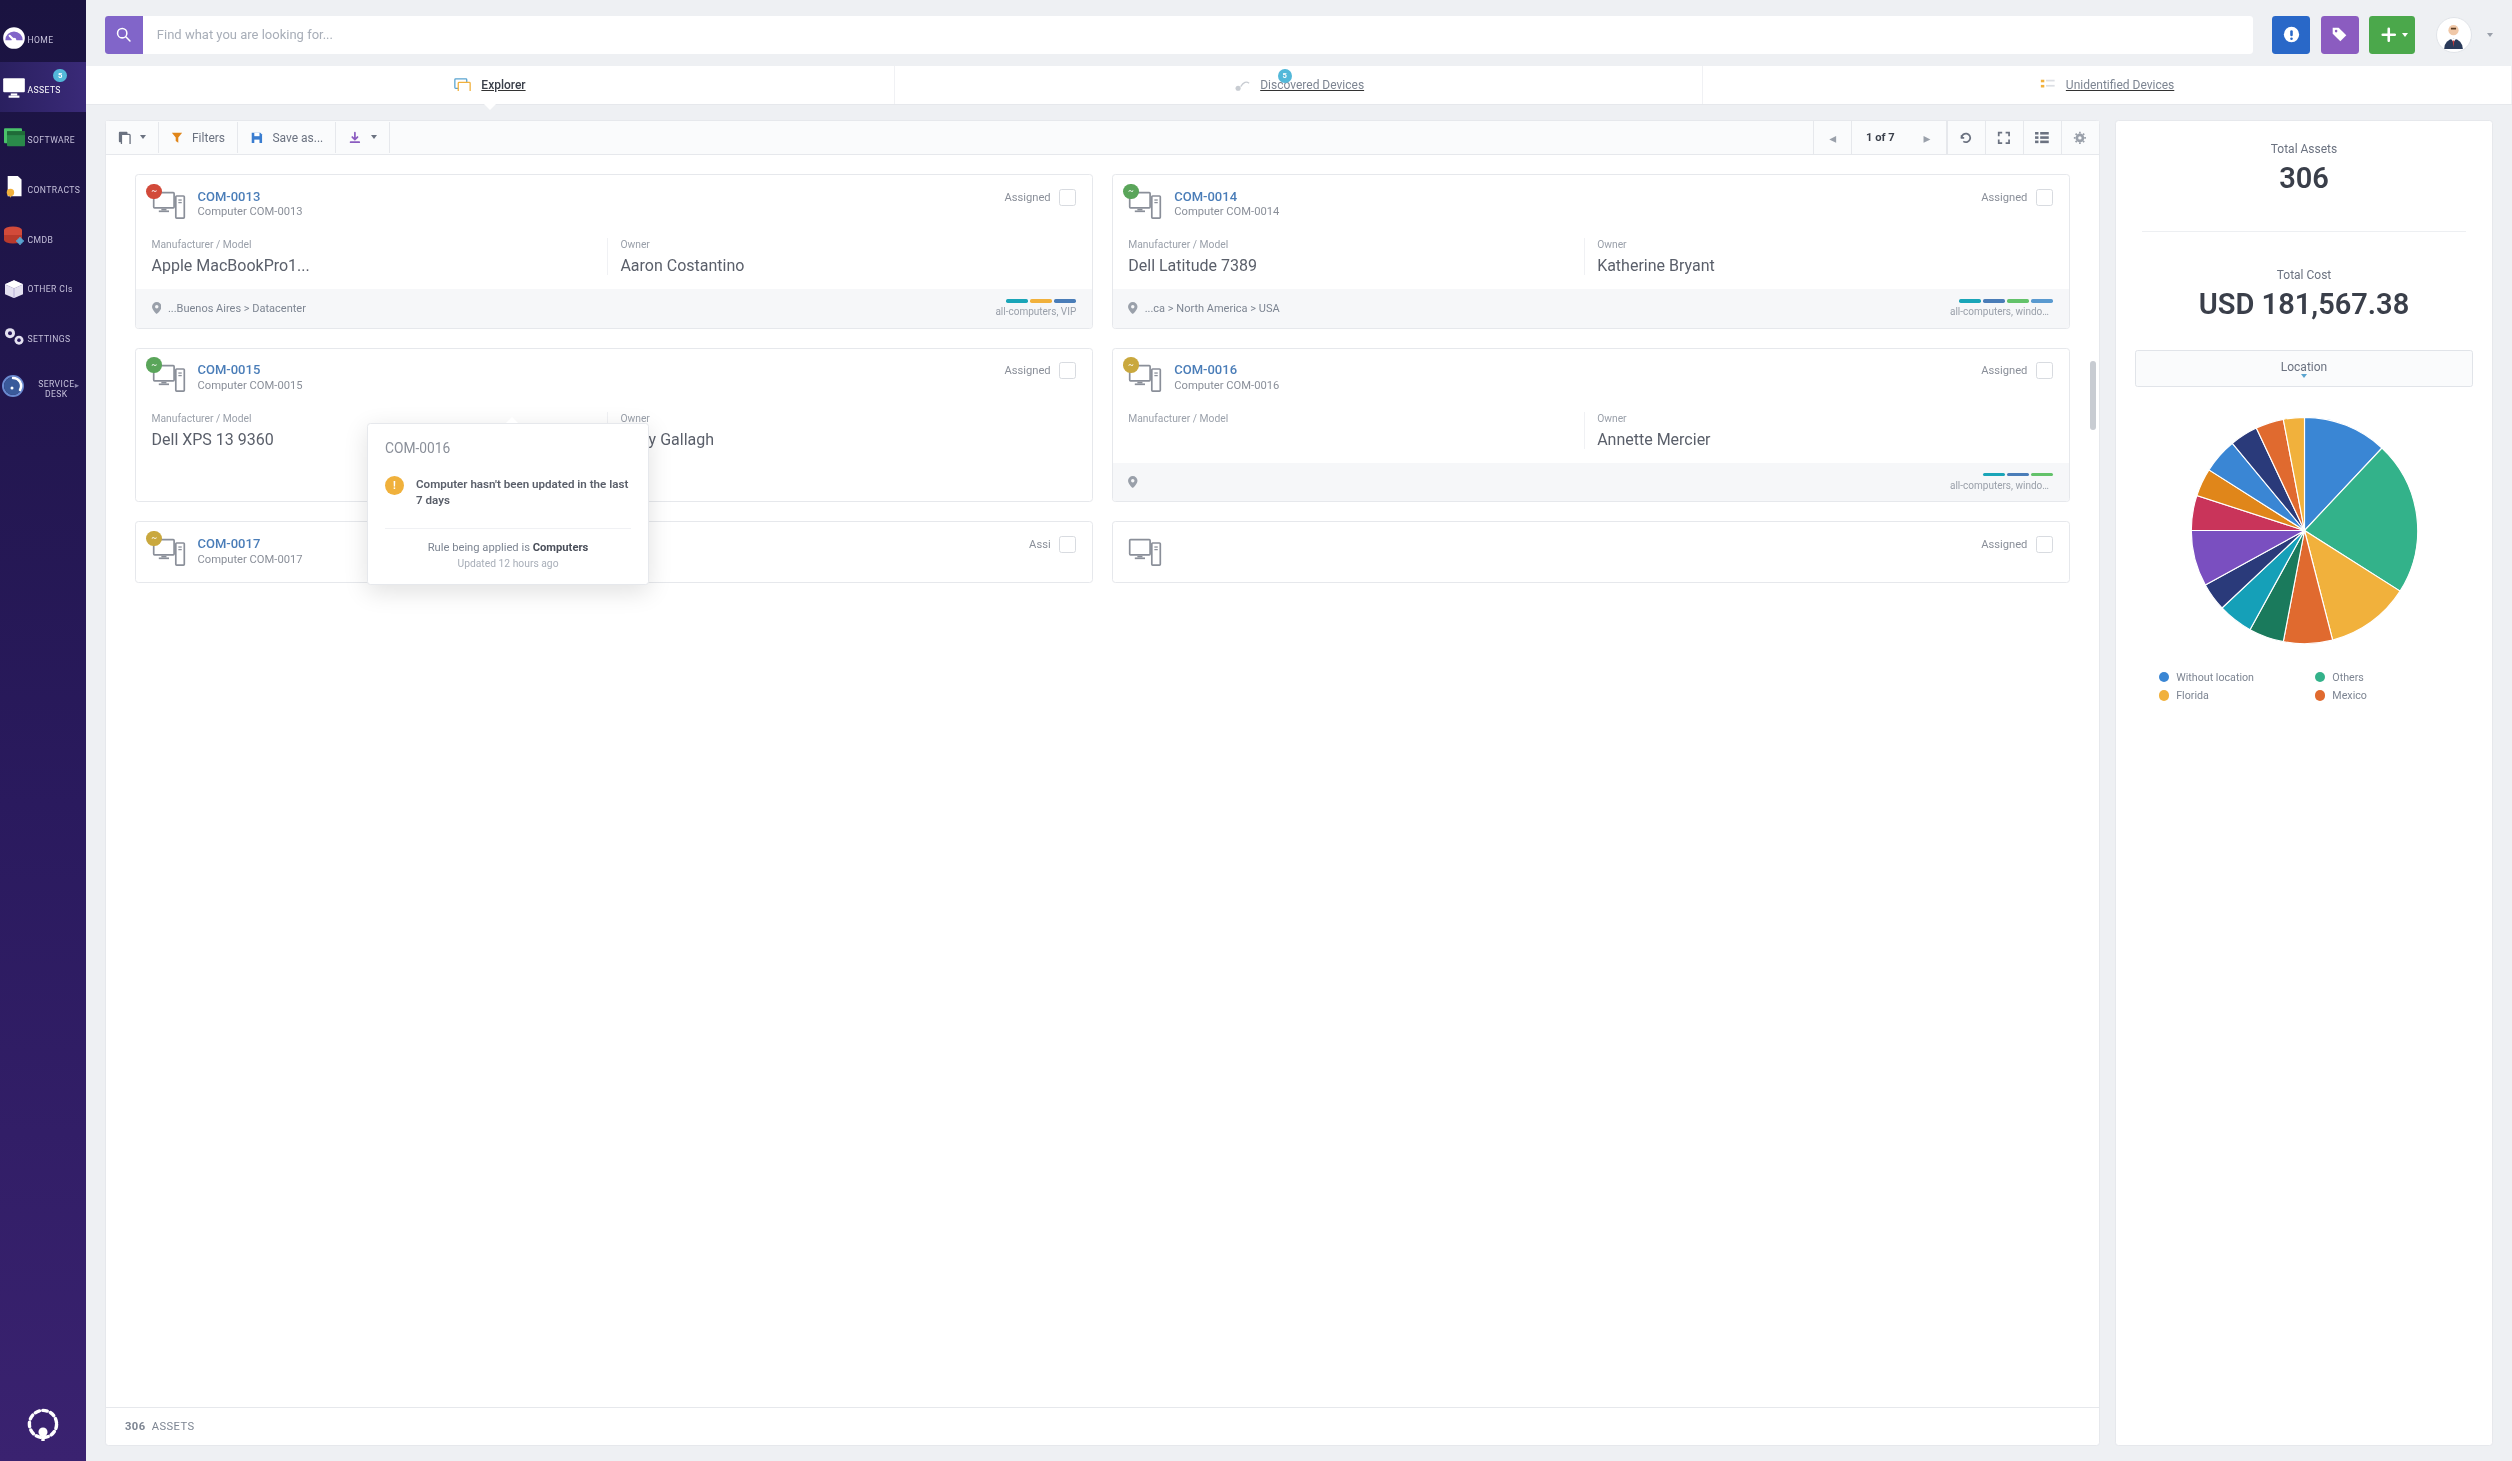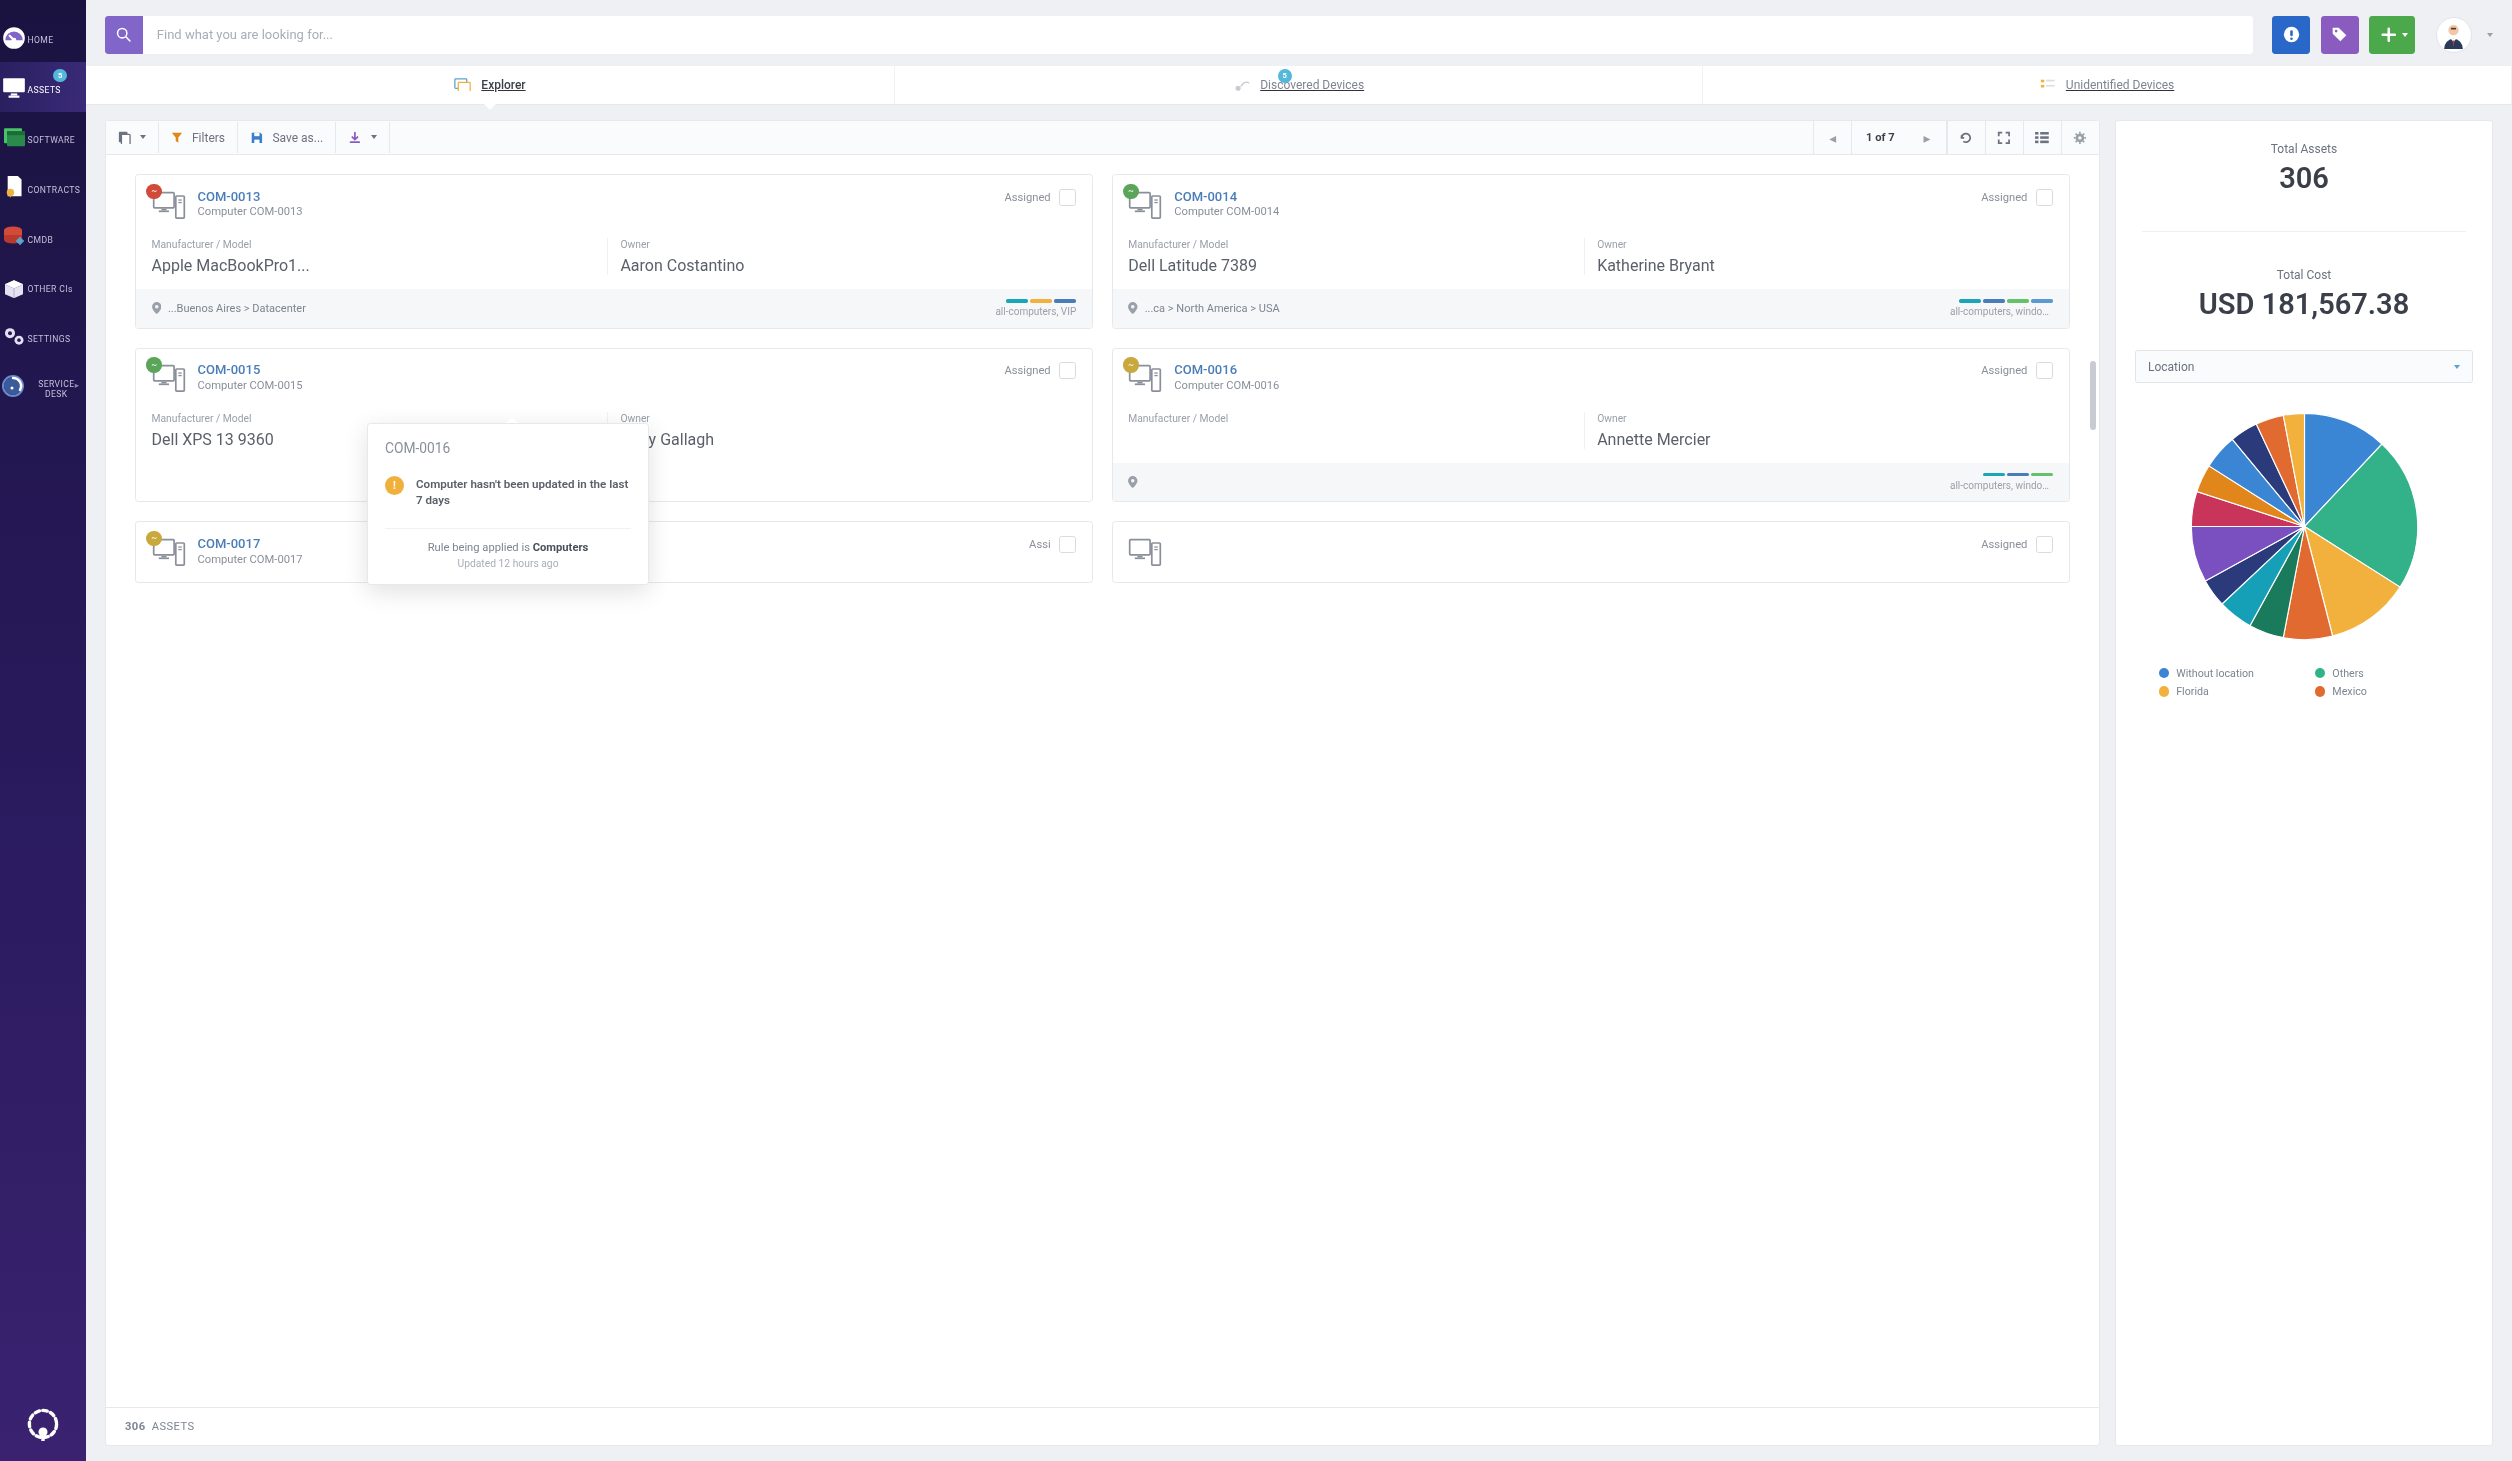--- a/index.html
+++ b/index.html
@@ -98,21 +98,21 @@
 .pop-updated { text-align:center; color:#a8aeb8; font-size:10.3px; margin-top:3.4px; }
 
 
 .lp-footer { border-top:0.9px solid #e6e8ec; padding:12px 19px; color:#7d8592; font-size:11.2px; letter-spacing:0.4px; }
 
 
 .stats { padding:20.6px 26px; text-align:center; }
 .stat-label { color:#6b7280; font-size:12px; }
 .stat-value { font-size:29px; font-weight:600; color:#3a3f4a; margin-top:5.2px; }
 .hr { height:0.9px; background:#edeff2; margin:15.5px 26px; }
-.loc-dd { margin:8.6px 19px 15.5px; border:0.9px solid #e1e4e9; border-radius:2.6px; padding:8.6px 12px; display:flex; justify-content:space-between; align-items:center; color:#6b7280; font-size:12px; background:#fafbfc; cursor:pointer; }
+.loc-dd { margin:8.6px 19px 15.5px; border:0.9px solid #e1e4e9; border-radius:2.6px; padding:8.6px 12px; display:flex; justify-content:space-between; align-items:center; color:#6b7280; font-size:12px; background:#fafbfc; cursor:pointer;flex-direction:column; }
 .chart-wrap { display:flex; justify-content:center; padding:3.4px 0 8.6px; }
 .legend { display:grid; grid-template-columns:1fr 1fr; gap:5.2px 22.3px; padding:6.9px 43px 17px; }
 .legend-item { display:flex; align-items:center; gap:6.9px; color:#7d8592; font-size:10.7px; }
 .legend-dot { width:10.3px; height:10.3px; border-radius:50%; }
 
 .caret-down { display:inline-block; border-left:3.4px solid transparent; border-right:3.4px solid transparent; border-top:4.3px solid currentColor; }
 
 .scroll-indicator { position:absolute; right:2.6px; top:206px; width:6px; height:69px; background:#c8ccd2; border-radius:3.4px; }
 </style>
 </head>

